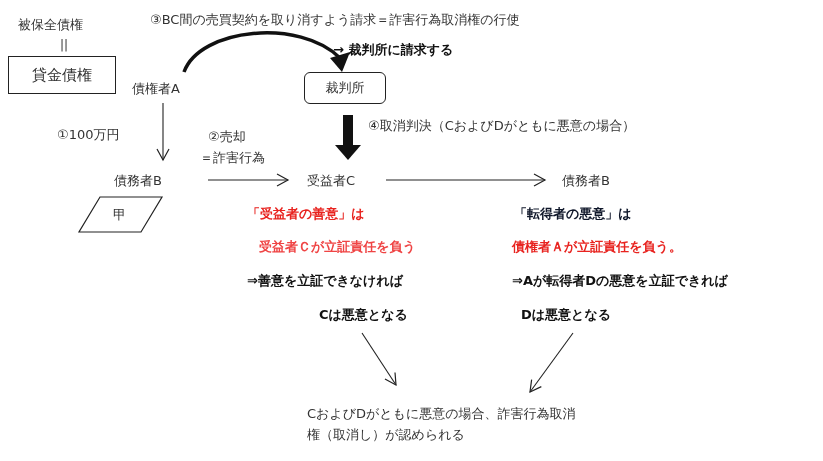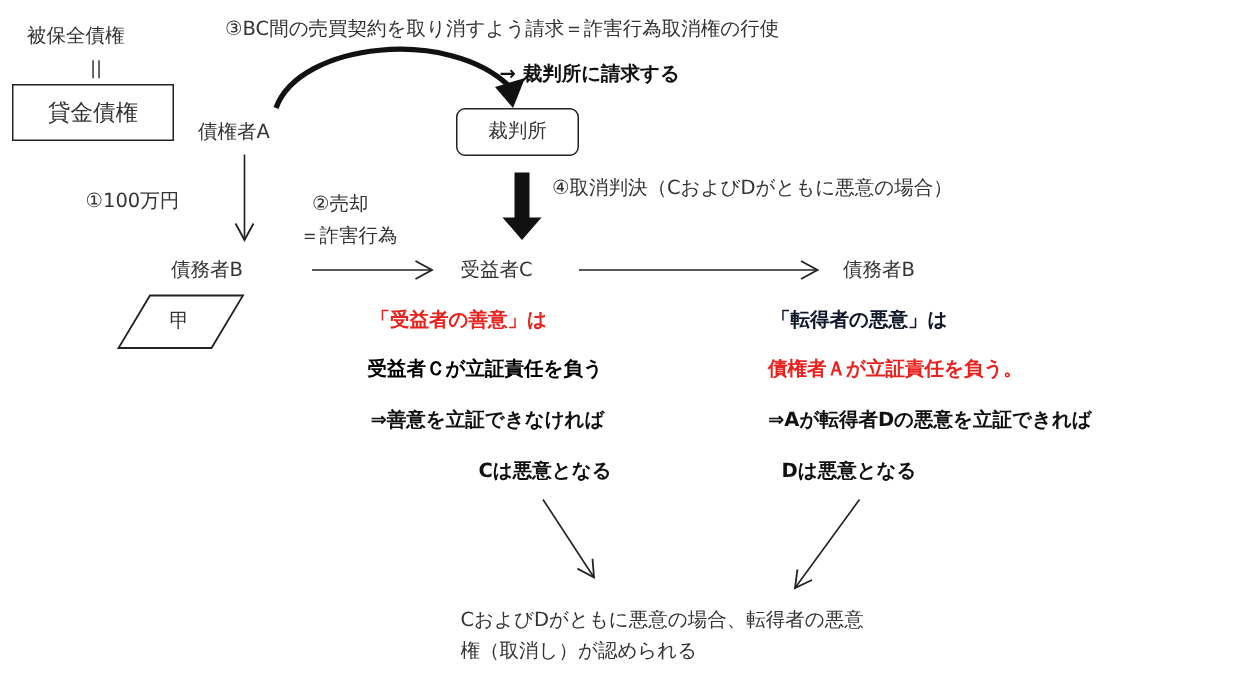--- a/index.html
+++ b/index.html
@@ -59,23 +59,23 @@
 <div class="t" style="left:208px; top:128px;text-align:right;">②売却</div>
 <div class="t" style="left:200px; top:149px;">＝詐害行為</div>
 <div class="t" style="left:368px; top:117px;">④取消判決（CおよびDがともに悪意の場合）</div>
 
 <div class="t" style="left:114px; top:172px;">債務者B</div>
 <div class="t" style="left:113px; top:206px;">甲</div>
 <div class="t" style="left:307px; top:172px;">受益者C</div>
 <div class="t" style="left:562px; top:172px;">債務者B</div>
 
 <div class="t red" style="left: 247px; top: 205px; color: rgb(232, 35, 31);">「受益者の善意」は</div>
-<div class="t red" style="left: 245px; top: 238px; color: #000000;">受益者Ｃが立証責任を負う</div>
+<div class="t red" style="left: 259px; top: 238px; color: #ef4444;">受益者Ｃが立証責任を負う</div>
 <div class="t b" style="left:247px; top:272px;">⇒善意を立証できなければ</div>
 <div class="t b" style="left:271px; top:306px;margin-left:48px;">Cは悪意となる</div>
 
 <div class="t red" style="left: 514px; top: 205px; color: #0f172a;">「転得者の悪意」は</div>
 <div class="t red" style="left: 512px; top: 238px; color: rgb(232, 35, 31);">債権者Ａが立証責任を負う。</div>
 <div class="t b" style="left:512px; top:272px;">⇒Aが転得者Dの悪意を立証できれば</div>
 <div class="t b" style="left:521px; top:306px;">Dは悪意となる</div>
 
-<div class="t" style="left:307px; top:405px;">CおよびDがともに悪意の場合、転得者の悪意</div>
+<div class="t" style="left:307px; top:405px;">CおよびDがともに悪意の場合、詐害行為取消</div>
 <div class="t" style="left:307px; top:426px;">権（取消し）が認められる</div>
 
 </body></html>

